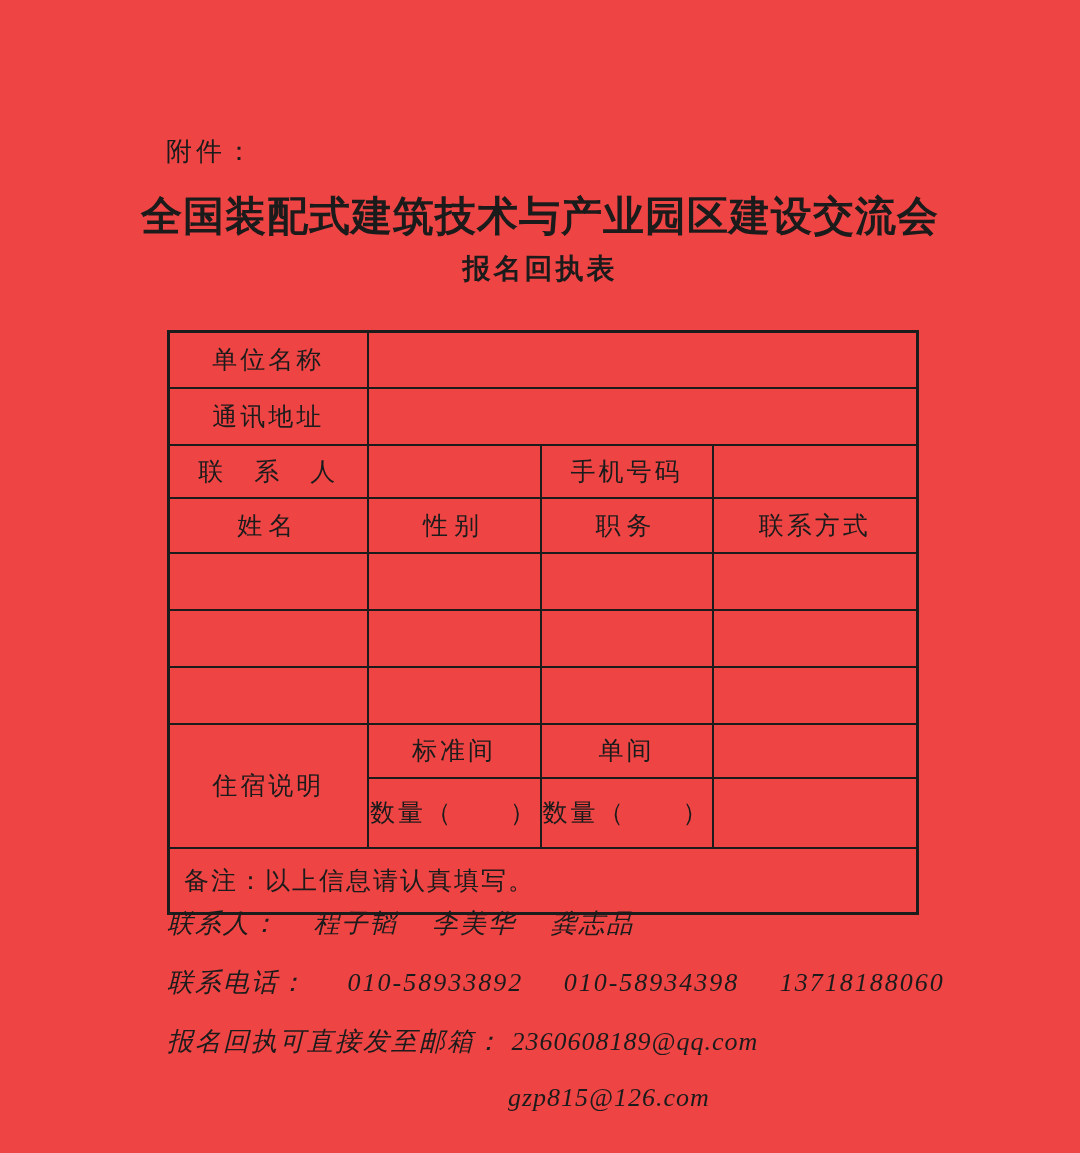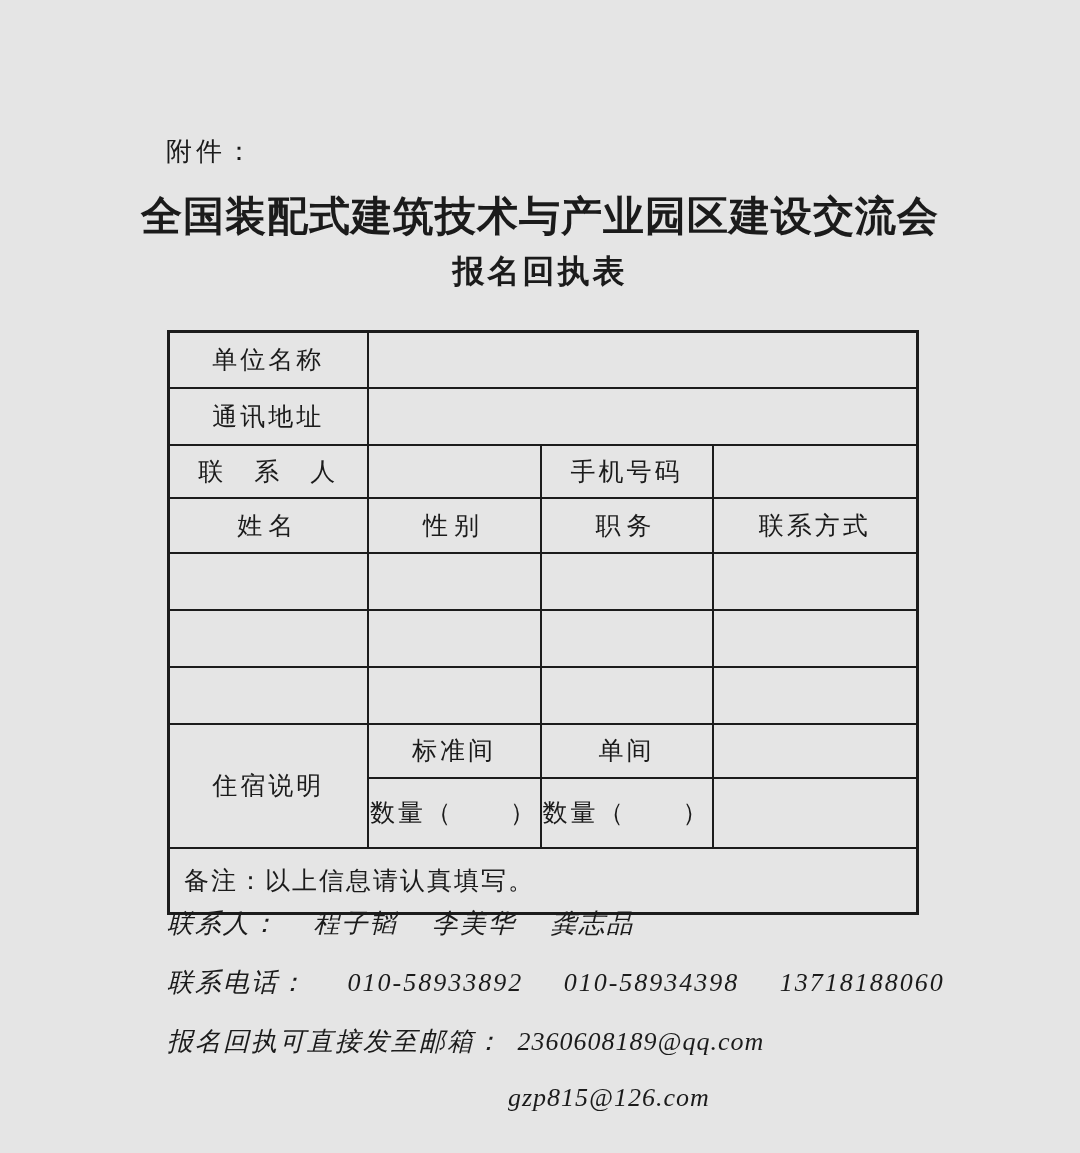--- a/index.html
+++ b/index.html
@@ -4,21 +4,21 @@
 <style>
   html, body {
     margin: 0;
     padding: 0;
     background: #ffffff;
   }
   .page {
     position: relative;
     width: 1080px;
     height: 1153px;
-    background: #e5e5e5;
+    background: #ef4444;
     font-family: "Liberation Serif", "DejaVu Serif", serif;
     color: #1b1b1b;
     overflow: hidden;
   }
   .attachment {
     position: absolute;
     left: 166px;
     top: 134px;
     font-size: 26px;
     letter-spacing: 4px;
@@ -32,21 +32,21 @@
     font-size: 41px;
     font-weight: bold;
     letter-spacing: 1px;
   }
   .doc-subtitle {
     position: absolute;
     left: 0;
     top: 250px;
     width: 1080px;
     text-align: center;
-    font-size: 32px;
+    font-size: 28px;
     font-weight: bold;
     letter-spacing: 3px;
   }
   table.form {
     position: absolute;
     left: 167px;
     top: 330px;
     width: 749px;
     border-collapse: collapse;
     table-layout: fixed;
@@ -76,21 +76,21 @@
     letter-spacing: 2px;
     white-space: nowrap;
     font-style: italic;
   }
   .footer-line .item {
     display: inline-block;
     margin-right: 26px;
   }
   .footer-line .item:last-child { margin-right: 0; }
   .footer-line .phone-item { margin-right: 32px; }
-  .footer-line .email-value { margin-left: 6px; letter-spacing: 1px; }
+  .footer-line .email-value { margin-left: 0; letter-spacing: 1px; }
   #line-contacts { top: 906px; }
   #line-phones   { top: 965px; }
   #line-email    { top: 1024px; }
   #line-email2   { top: 1083px; left: 508px; letter-spacing: 1px; }
 </style>
 </head>
 <body>
 
 <div class="page">
 

